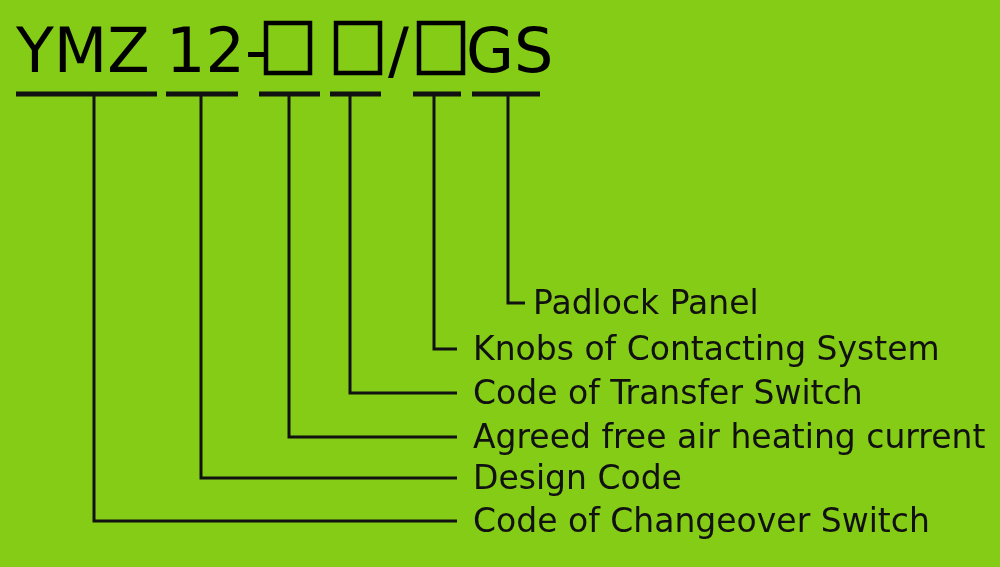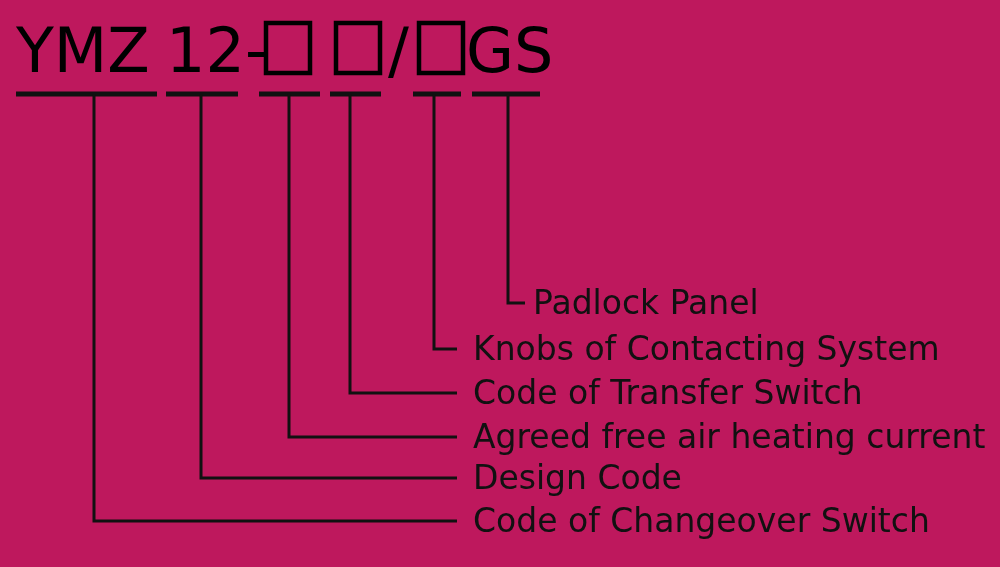--- a/index.html
+++ b/index.html
@@ -9,21 +9,21 @@
     background: #ffffff;
   }
   body {
     font-family: "DejaVu Sans", "Liberation Sans", sans-serif;
     color: #000000;
   }
   #diagram-root {
     position: relative;
     width: 1000px;
     height: 567px;
-    background: #be185d;
+    background: #84cc16;
     overflow: hidden;
   }
   svg.layer {
     position: absolute;
     left: 0;
     top: 0;
     width: 1000px;
     height: 567px;
     display: block;
   }

